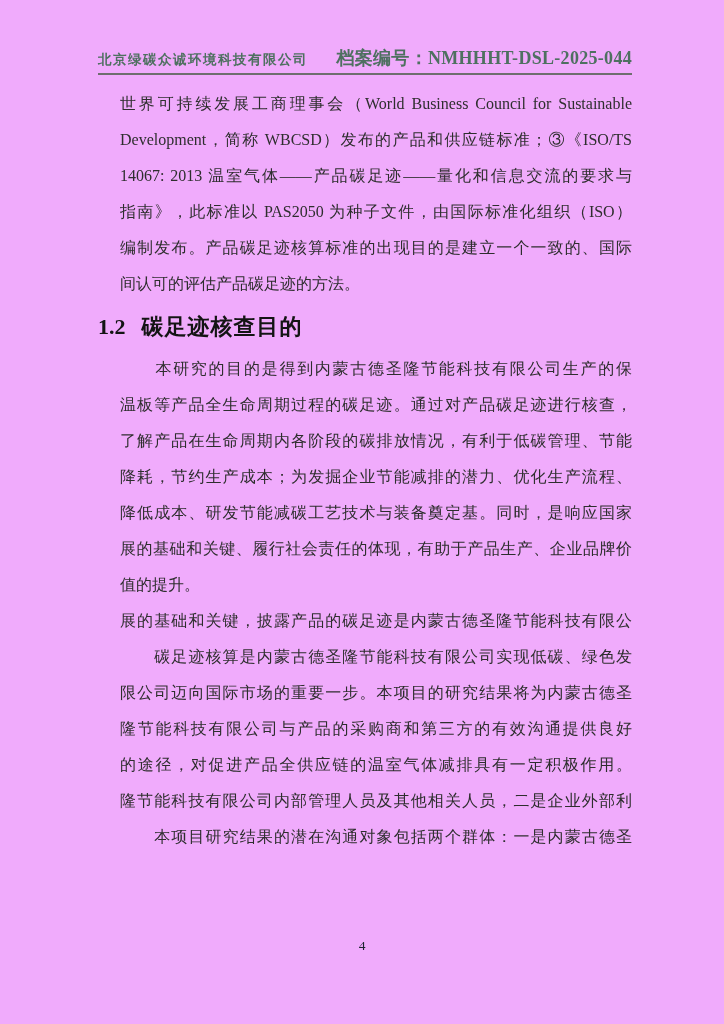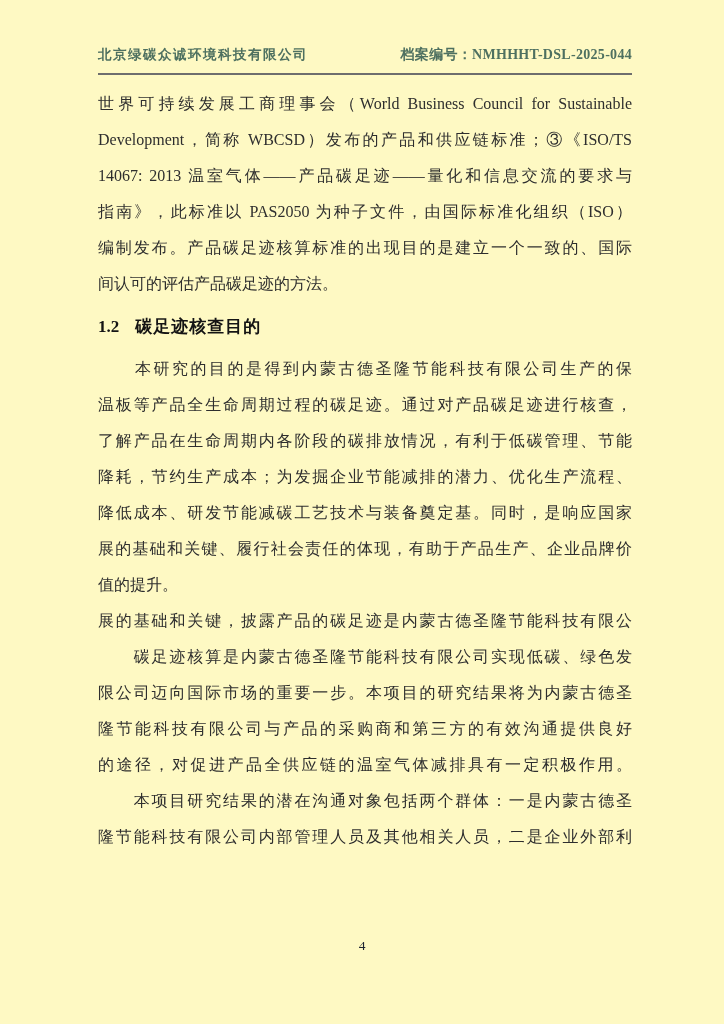--- a/index.html
+++ b/index.html
@@ -4,21 +4,21 @@
 <style>
   html, body {
     margin: 0;
     padding: 0;
     background: #ffffff;
   }
   .page {
     position: relative;
     width: 724px;
     height: 1024px;
-    background: #fef9c3;
+    background: #f0abfc;
     overflow: hidden;
     font-family: "Liberation Serif", "DejaVu Serif", serif;
     color: #2e2e2e;
   }
   .margin-box {
     position: absolute;
     left: 98px;
     top: 46px;
     width: 534px;
   }
@@ -29,21 +29,21 @@
     align-items: baseline;
     color: #4e7060;
     font-size: 13.5px;
     height: 20px;
   }
   .header-company {
     letter-spacing: 1.5px;
     font-weight: 600;
   }
   .header-fileno {
-    font-size: 14px;
+    font-size: 18px;
     letter-spacing: 0.3px;
     font-weight: 600;
   }
   .header-rule {
     margin-top: 7px;
     height: 2px;
     background: #6e6e6e;
   }
   
   .doc-body {
@@ -51,29 +51,30 @@
     font-size: 16px;
   }
   .line {
     height: 36px;
     line-height: 36px;
     text-align: justify;
     text-align-last: justify;
     text-justify: inter-character;
     white-space: normal;
     color: #2e2e2e;
+    margin-left: 22px;
   }
   .line.line-end {
     text-align-last: left;
   }
   .section-heading {
     margin: 6px 0;
     height: 37px;
     line-height: 37px;
-    font-size: 17px;
+    font-size: 22px;
     font-weight: bold;
     color: #141414;
     letter-spacing: 1px;
   }
   .section-heading .sec-num {
     margin-right: 16px;
     letter-spacing: 0;
   }
   
   .footer {
@@ -128,22 +129,22 @@
 
       <div class="para">
           <div class="line">展的基础和关键，披露产品的碳足迹是内蒙古德圣隆节能科技有限公</div>
           <div class="line">　　碳足迹核算是内蒙古德圣隆节能科技有限公司实现低碳、绿色发</div>
           <div class="line">限公司迈向国际市场的重要一步。本项目的研究结果将为内蒙古德圣</div>
           <div class="line">隆节能科技有限公司与产品的采购商和第三方的有效沟通提供良好</div>
           <div class="line">的途径，对促进产品全供应链的温室气体减排具有一定积极作用。</div>
         </div>
 
       <div class="para">
+          <div class="line">隆节能科技有限公司内部管理人员及其他相关人员，二是企业外部利</div>
           <div class="line">　　本项目研究结果的潜在沟通对象包括两个群体：一是内蒙古德圣</div>
-          <div class="line">隆节能科技有限公司内部管理人员及其他相关人员，二是企业外部利</div>
         </div>
 
     </div>
   </div>
 
   <div class="footer">
     <span>4</span>
   </div>
 </div>
 

